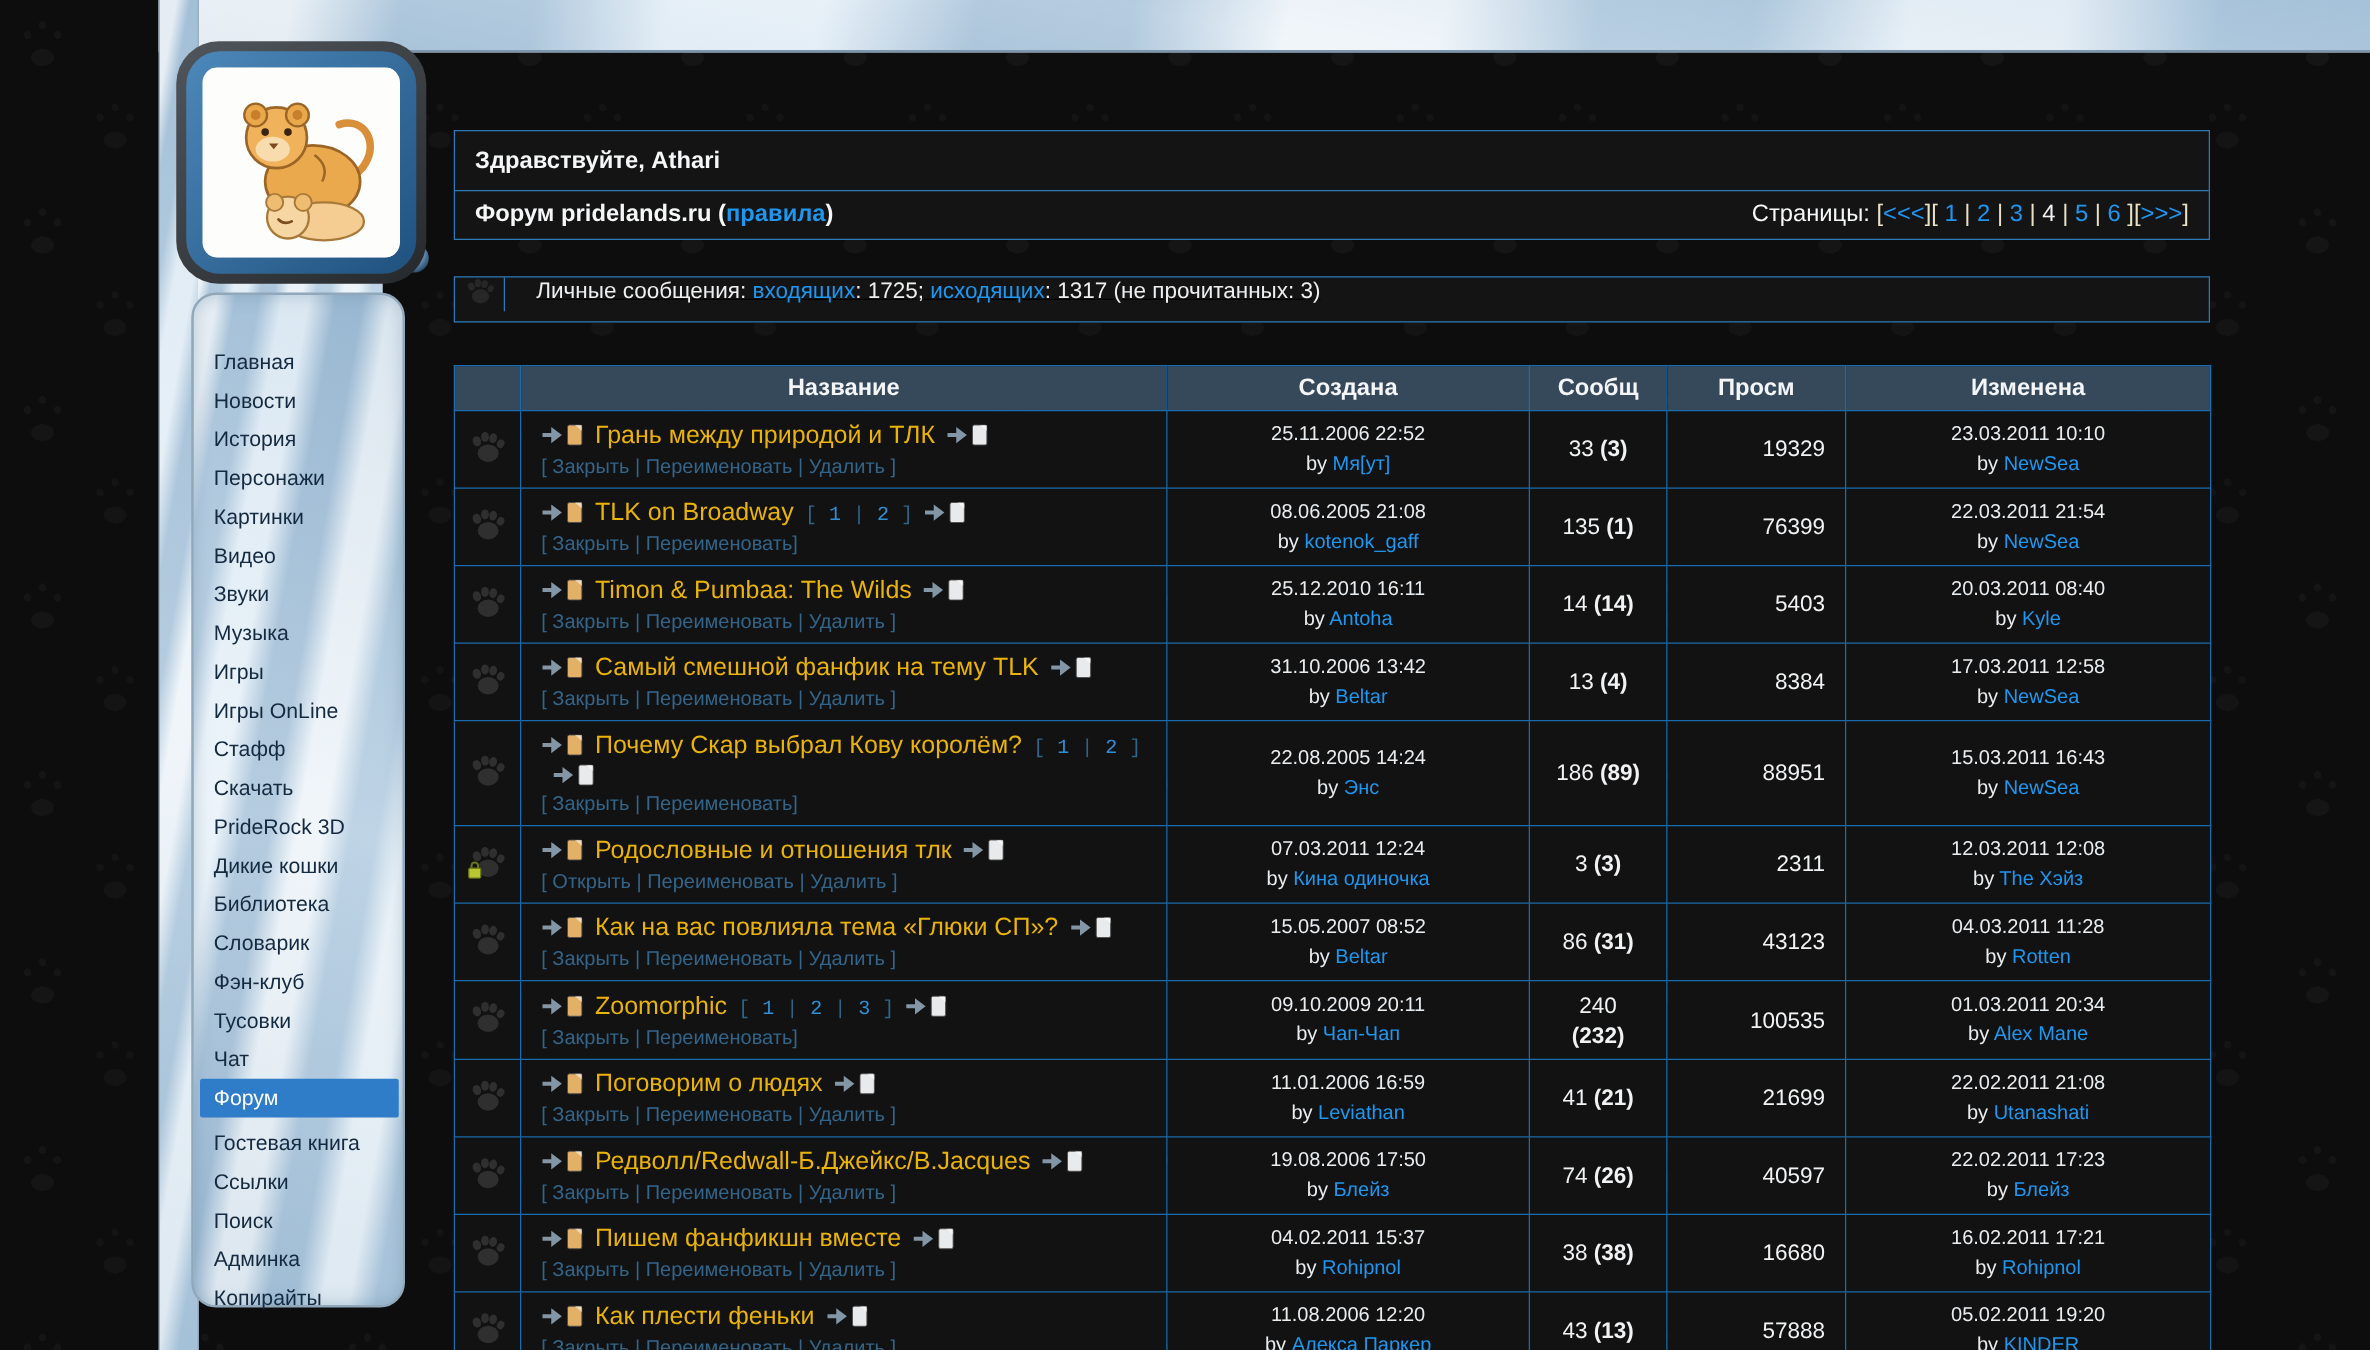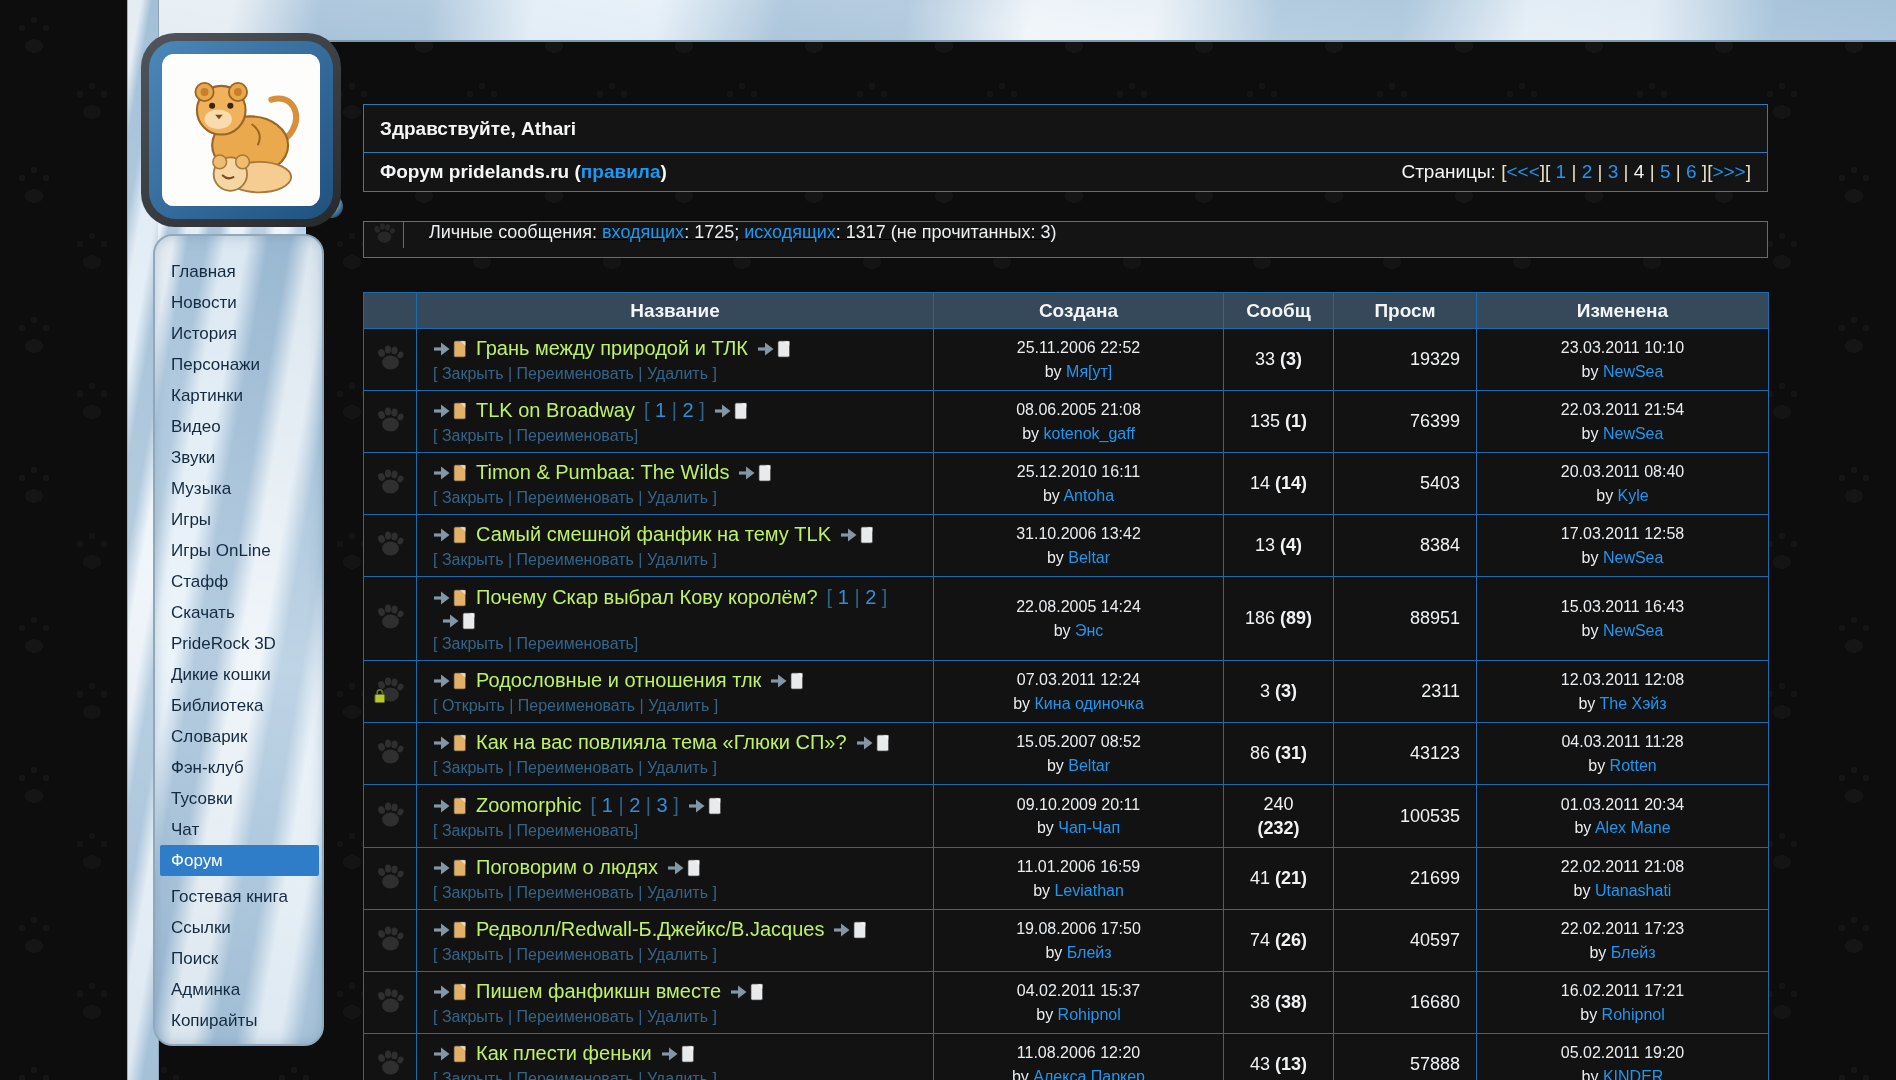--- a/index.html
+++ b/index.html
@@ -35,21 +35,21 @@
   .orb{position:absolute;left:320px;top:195px;width:23px;height:23px;border-radius:50%;
     background:radial-gradient(circle at 35% 30%, #d4e6f4, #6f9cc2 45%, #1c3a57 85%);}
   
   .logo-frame{position:absolute;left:141px;top:33px;width:200px;height:194px;border-radius:34px;
     background:linear-gradient(145deg,#50565c,#26292c);}
   .logo-blue{position:absolute;left:8px;top:8px;right:8px;bottom:8px;border-radius:27px;
     background:linear-gradient(135deg,#4c88ba,#1f517e);}
   .logo-img{position:absolute;left:13px;top:13px;right:13px;bottom:13px;border-radius:12px;background:#fdfdfb;overflow:hidden;}
   
   .menu{position:absolute;left:153px;top:234px;width:171px;height:812px;border-radius:20px;
-    border:2px solid #91a8bb;padding-top:20px;box-shadow:inset 0 0 14px rgba(90,125,155,.35);}
+    border:2px solid #91a8bb;padding-top:38px;box-shadow:inset 0 0 14px rgba(90,125,155,.35);}
   .menu-item{display:block;height:31px;line-height:31px;padding-left:16px;font-size:17px;
     color:#142a40;text-decoration:none;white-space:nowrap;}
   .menu-item.selected{background:#2f7dc9;color:#ffffff;margin:0 3px 5px 5px;padding-left:11px;border-radius:2px;}
   
   .tab{position:absolute;left:363px;top:44px;width:316px;height:40px;line-height:38px;
     background:#3f5d78;border:2px solid #87a2b6;border-radius:5px 5px 26px 8px;
     color:#ffffff;font-size:19px;padding-left:15px;}
   
   .box{position:absolute;background:#141414;border:1px solid #2b7ab9;}
   .header-box{left:363px;top:104px;width:1405px;height:88px;}
@@ -67,22 +67,22 @@
   .msg-text{flex:1;display:flex;align-items:center;padding-left:25px;font-size:18px;color:#eceef0;white-space:pre;}
   
   table.forum{position:absolute;left:363px;top:292px;width:1405px;border-collapse:collapse;
     border:1px solid #2b7ab9;table-layout:fixed;}
   table.forum th,table.forum td{border:1px solid #1a6cae;overflow:hidden;}
   table.forum th{height:36px;background:#36495b;color:#f3f5f7;font-size:19px;font-weight:bold;text-align:center;}
   table.forum td{background:#121212;vertical-align:middle;}
   .c-icon{text-align:center;}
   .c-title{padding:7px 8px 7px 16px;}
   .title-line{font-size:20px;line-height:1.25;}
-  .t-link{color:#bef264;text-decoration:none;cursor:pointer;}
-  .t-pages{color:#2e6487;font-size:20px;margin-left:9px;white-space:pre;}
+  .t-link{color:#eab308;text-decoration:none;cursor:pointer;}
+  .t-pages{color:#2e6487;font-size:16px;margin-left:9px;white-space:pre;font-family:Liberation Mono, monospace;}
   .t-pages a{color:#2f8fd6;text-decoration:none;cursor:pointer;}
   .jmp{display:inline-block;cursor:pointer;}
   .jmp.lead{margin-right:9px;}
   .jmp.trail{margin-left:9px;}
   .jump-line{margin-top:2px;}
   .actions{color:#33658a;font-size:16px;margin-top:4px;white-space:pre;}
   .actions a{color:#33658a;text-decoration:none;cursor:pointer;}
   .c-mid{text-align:center;font-size:16px;color:#eaedf0;line-height:1.45;}
   .c-mid a{color:#1e97f0;text-decoration:none;cursor:pointer;}
   .c-posts{text-align:center;font-size:18px;color:#f0f2f4;padding:0 12px;line-height:1.35;}

